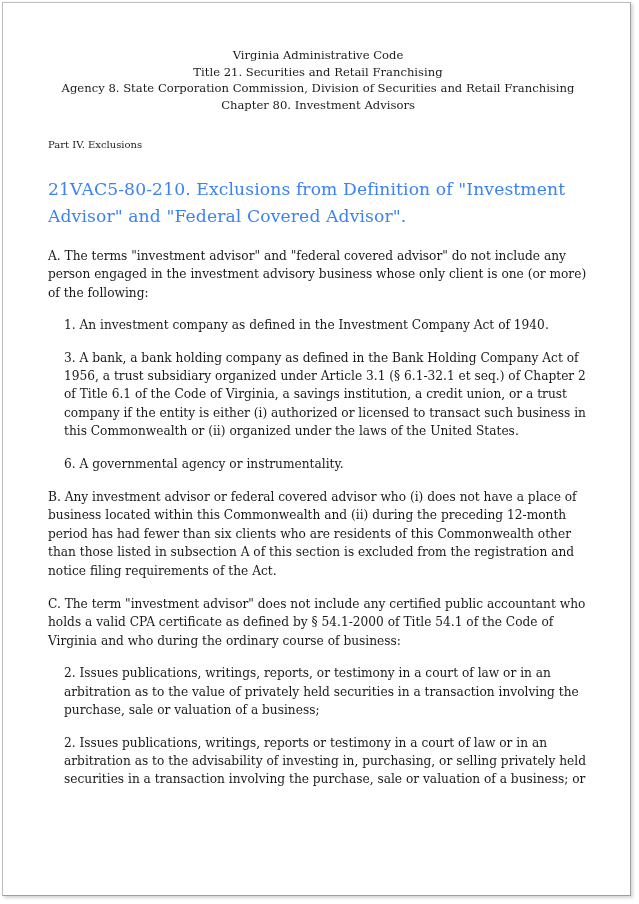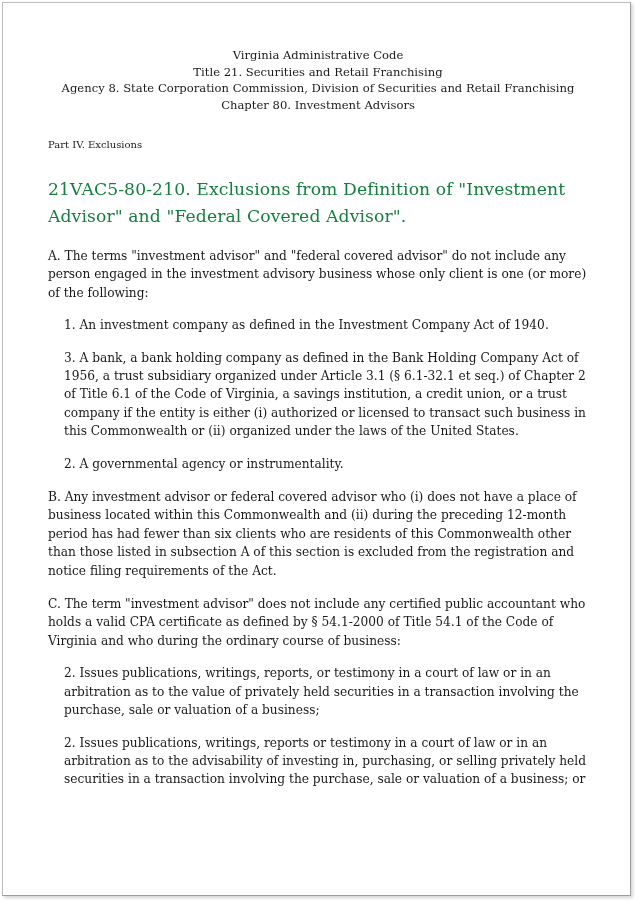--- a/index.html
+++ b/index.html
@@ -51,21 +51,21 @@
     font-size: 10px;
     line-height: 16.6px;
     color: #1a1a1a;
     margin-top: 24px;
   }
 
   h1.doc-title {
     font-size: 17.2px;
     line-height: 27px;
     font-weight: normal;
-    color: #15803d;
+    color: #3b82f6;
     margin: 22px 0 0 0;
     letter-spacing: 0.1px;
   }
 
   p.para {
     font-size: 12.2px;
     line-height: 18.4px;
     color: #1a1a1a;
     margin: 15px 0 0 0;
     text-align: left;
@@ -93,21 +93,21 @@
       <div>Chapter 80. Investment Advisors</div>
     </div>
 
     <div class="part-label">Part IV. Exclusions</div>
 
     <h1 class="doc-title">21VAC5-80-210. Exclusions from Definition of "Investment Advisor" and "Federal Covered Advisor".</h1>
 
     <p class="para first-after-title">A. The terms "investment advisor" and "federal covered advisor" do not include any person engaged in the investment advisory business whose only client is one (or more) of the following:</p>
     <p class="para item">1. An investment company as defined in the Investment Company Act of 1940.</p>
     <p class="para item">3. A bank, a bank holding company as defined in the Bank Holding Company Act of 1956, a trust subsidiary organized under Article 3.1 (§ 6.1-32.1 et seq.) of Chapter 2 of Title 6.1 of the Code of Virginia, a savings institution, a credit union, or a trust company if the entity is either (i) authorized or licensed to transact such business in this Commonwealth or (ii) organized under the laws of the United States.</p>
-    <p class="para item">2. A governmental agency or instrumentality.</p>
+    <p class="para item">6. A governmental agency or instrumentality.</p>
 
     <p class="para">B. Any investment advisor or federal covered advisor who (i) does not have a place of business located within this Commonwealth and (ii) during the preceding 12-month period has had fewer than six clients who are residents of this Commonwealth other than those listed in subsection A of this section is excluded from the registration and notice filing requirements of the Act.</p>
 
     <p class="para">C. The term "investment advisor" does not include any certified public accountant who holds a valid CPA certificate as defined by § 54.1-2000 of Title 54.1 of the Code of Virginia and who during the ordinary course of business:</p>
     <p class="para item">2. Issues publications, writings, reports, or testimony in a court of law or in an arbitration as to the value of privately held securities in a transaction involving the purchase, sale or valuation of a business;</p>
     <p class="para item">2. Issues publications, writings, reports or testimony in a court of law or in an arbitration as to the advisability of investing in, purchasing, or selling privately held securities in a transaction involving the purchase, sale or valuation of a business; or</p>
 
   </div>
 </div>
 

